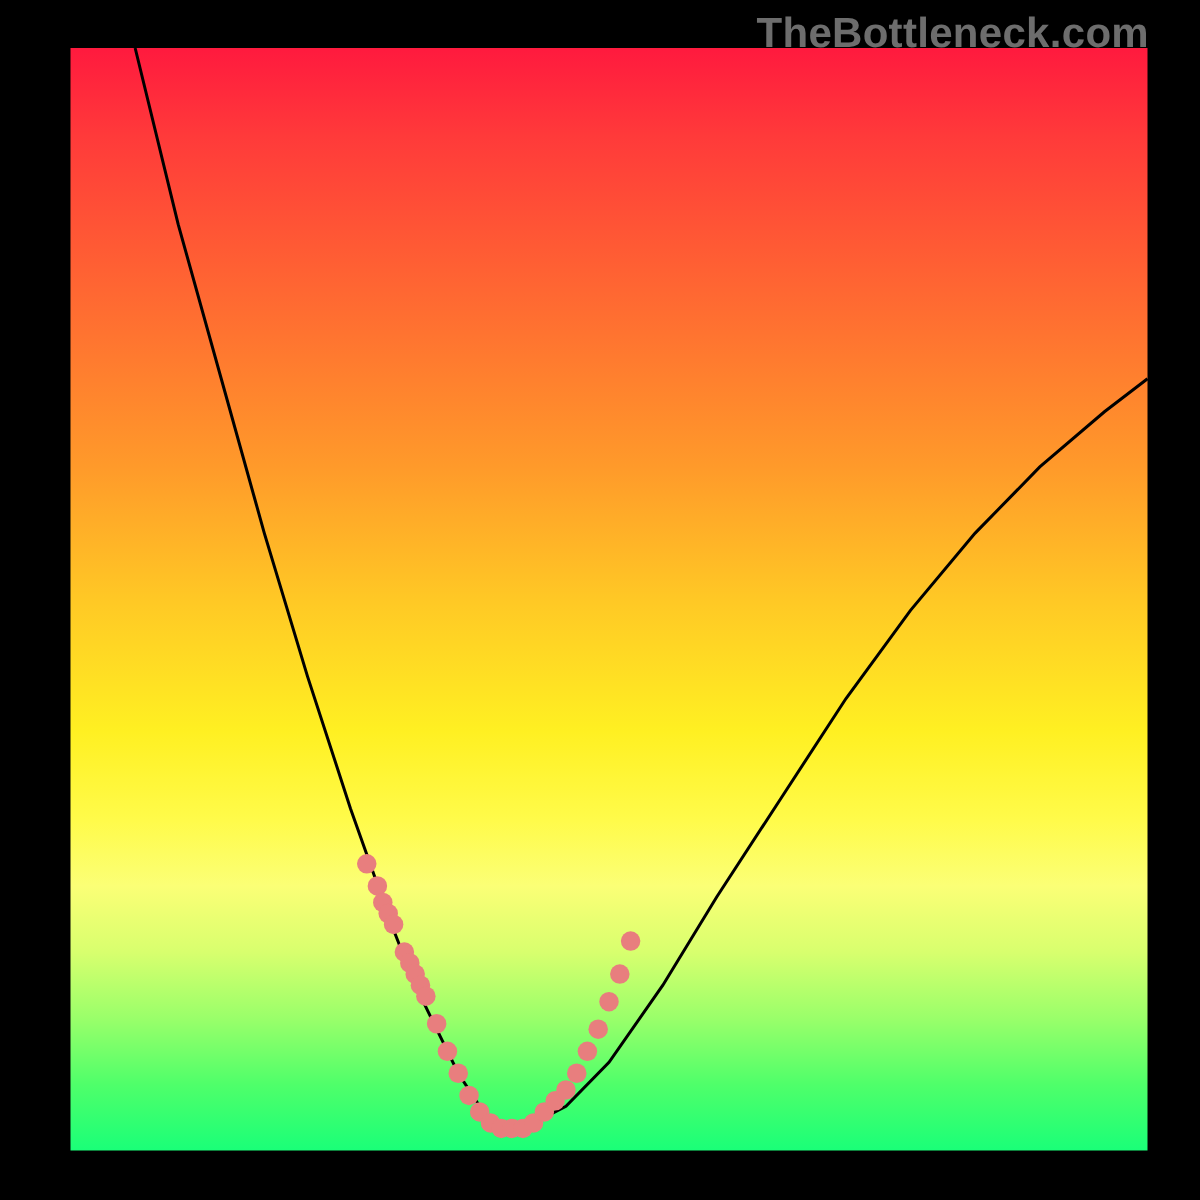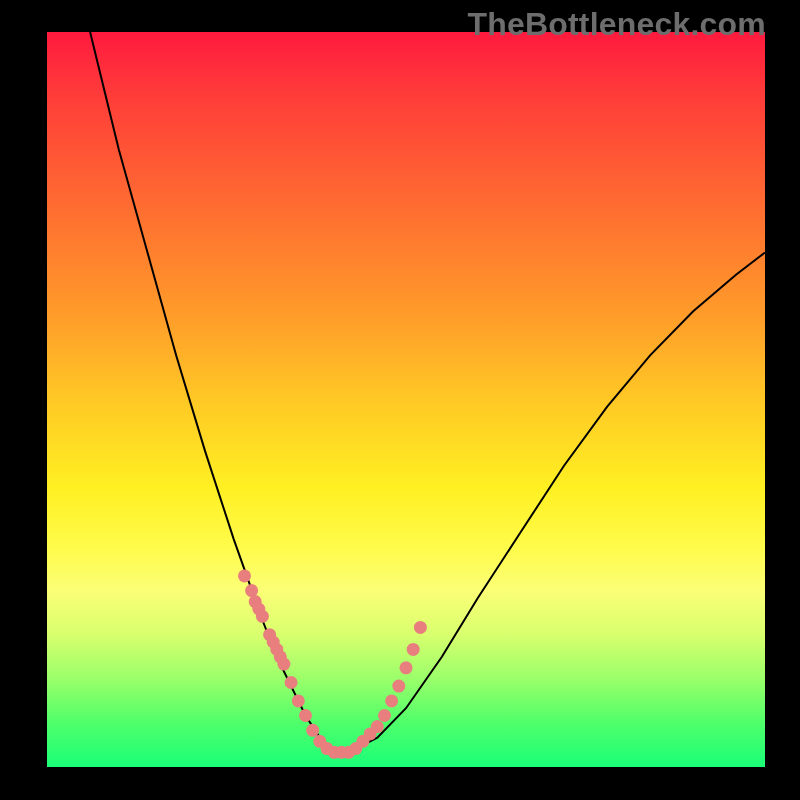--- a/index.html
+++ b/index.html
@@ -41,21 +41,21 @@
       #9aff6a 88%,
       #4fff6a 94%,
       #1aff78 100%
     );
   }
   .watermark {
     position: absolute;
     top: 6px;
     right: 34px;
     color: #6d6d6d;
-    font-size: 32px;
+    font-size: 28px;
     font-weight: 600;
     letter-spacing: 0.2px;
   }
   svg.overlay {
     position: absolute;
     left: 47px;
     top: 32px;
     width: 718px;
     height: 735px;
     overflow: visible;

